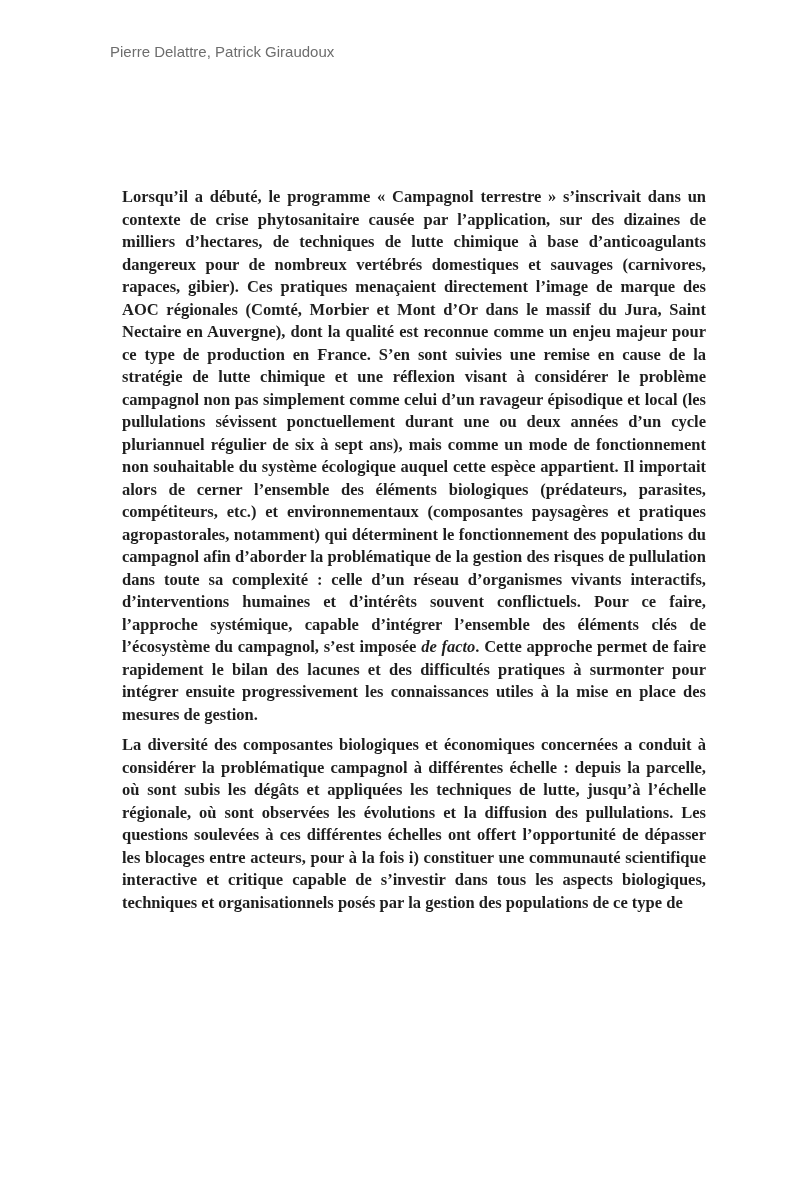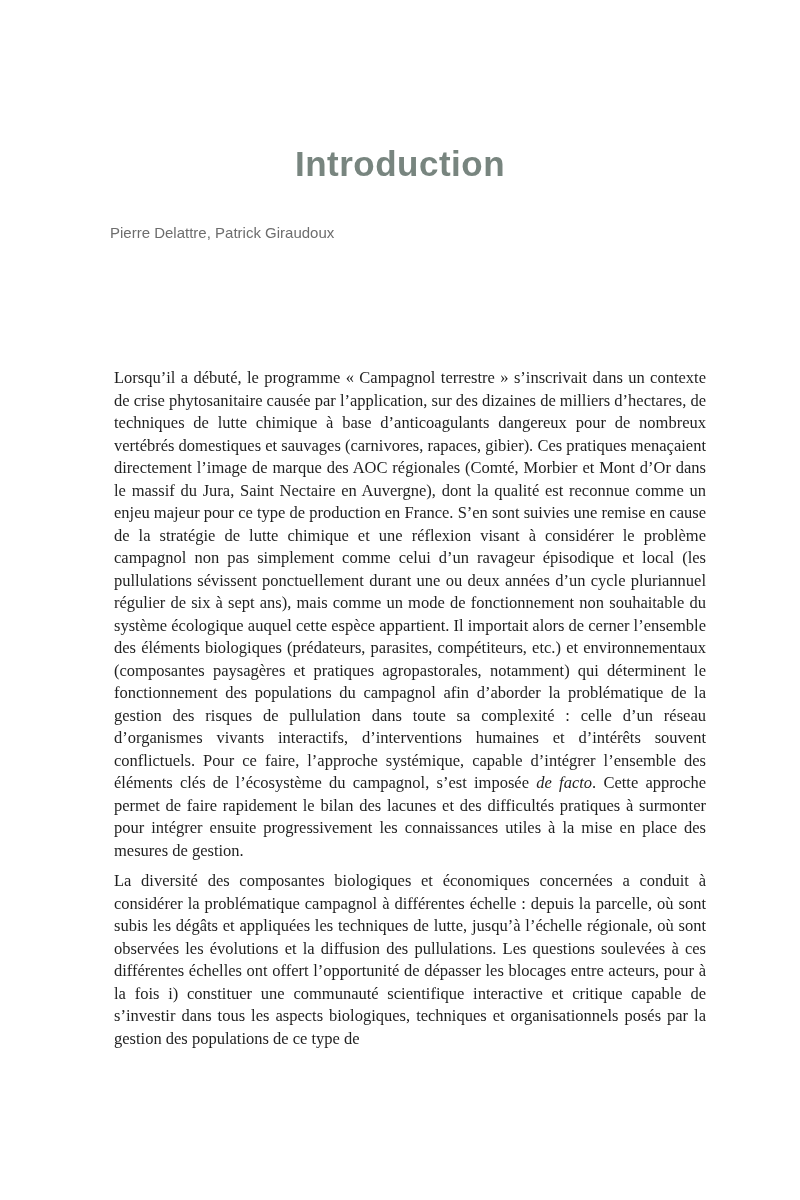--- a/index.html
+++ b/index.html
@@ -36,31 +36,31 @@
     line-height: 20px;
   }
   .content {
     margin: 124px 94px 0 110px;
     text-align: justify;
     font-size: 16.5px;
     line-height: 22.5px;
     color: #1f1f1f;
   }
   .content p {
-    margin: 0 0 8px 4px;
+    margin: 0 0 8px 12px;
+    font-weight: bold;
   }
   .content p:last-child { margin-bottom: 0; }
   .italic { font-style: italic; }
 </style>
 </head>
 <body>
 
 <div class="page">
 
-  <h1 class="chapter-title">Introduction</h1>
 
   <div class="authors">Pierre Delattre, Patrick Giraudoux</div>
 
   <div class="content">
     <p>
       <span>Lorsqu’il a débuté, le programme « Campagnol terrestre » s’inscrivait dans un contexte de crise phytosanitaire causée par l’application, sur des dizaines de milliers d’hectares, de techniques de lutte chimique à base d’anticoagulants dangereux pour de nombreux vertébrés domestiques et sauvages (carnivores, rapaces, gibier). Ces pratiques menaçaient directement l’image de marque des AOC régionales (Comté, Morbier et Mont d’Or dans le massif du Jura, Saint Nectaire en Auvergne), dont la qualité est reconnue comme un enjeu majeur pour ce type de production en France. S’en sont suivies une remise en cause de la stratégie de lutte chimique et une réflexion visant à considérer le problème campagnol non pas simplement comme celui d’un ravageur épisodique et local (les pullulations sévissent ponctuellement durant une ou deux années d’un cycle pluriannuel régulier de six à sept ans), mais comme un mode de fonctionnement non souhaitable du système écologique auquel cette espèce appartient. Il importait alors de cerner l’ensemble des éléments biologiques (prédateurs, parasites, compétiteurs, etc.) et environnementaux (composantes paysagères et pratiques agropastorales, notamment) qui déterminent le fonctionnement des populations du campagnol afin d’aborder la problématique de la gestion des risques de pullulation dans toute sa complexité : celle d’un réseau d’organismes vivants interactifs, d’interventions humaines et d’intérêts souvent conflictuels. Pour ce faire, l’approche systémique, capable d’intégrer l’ensemble des éléments clés de l’écosystème du campagnol, s’est imposée </span><span class="italic">de facto</span><span>. Cette approche permet de faire rapidement le bilan des lacunes et des difficultés pratiques à surmonter pour intégrer ensuite progressivement les connaissances utiles à la mise en place des mesures de gestion.</span>
     </p>
     <p>La diversité des composantes biologiques et économiques concernées a conduit à considérer la problématique campagnol à différentes échelle : depuis la parcelle, où sont subis les dégâts et appliquées les techniques de lutte, jusqu’à l’échelle régionale, où sont observées les évolutions et la diffusion des pullulations. Les questions soulevées à ces différentes échelles ont offert l’opportunité de dépasser les blocages entre acteurs, pour à la fois i) constituer une communauté scientifique interactive et critique capable de s’investir dans tous les aspects biologiques, techniques et organisationnels posés par la gestion des populations de ce type de</p>
   </div>
 

